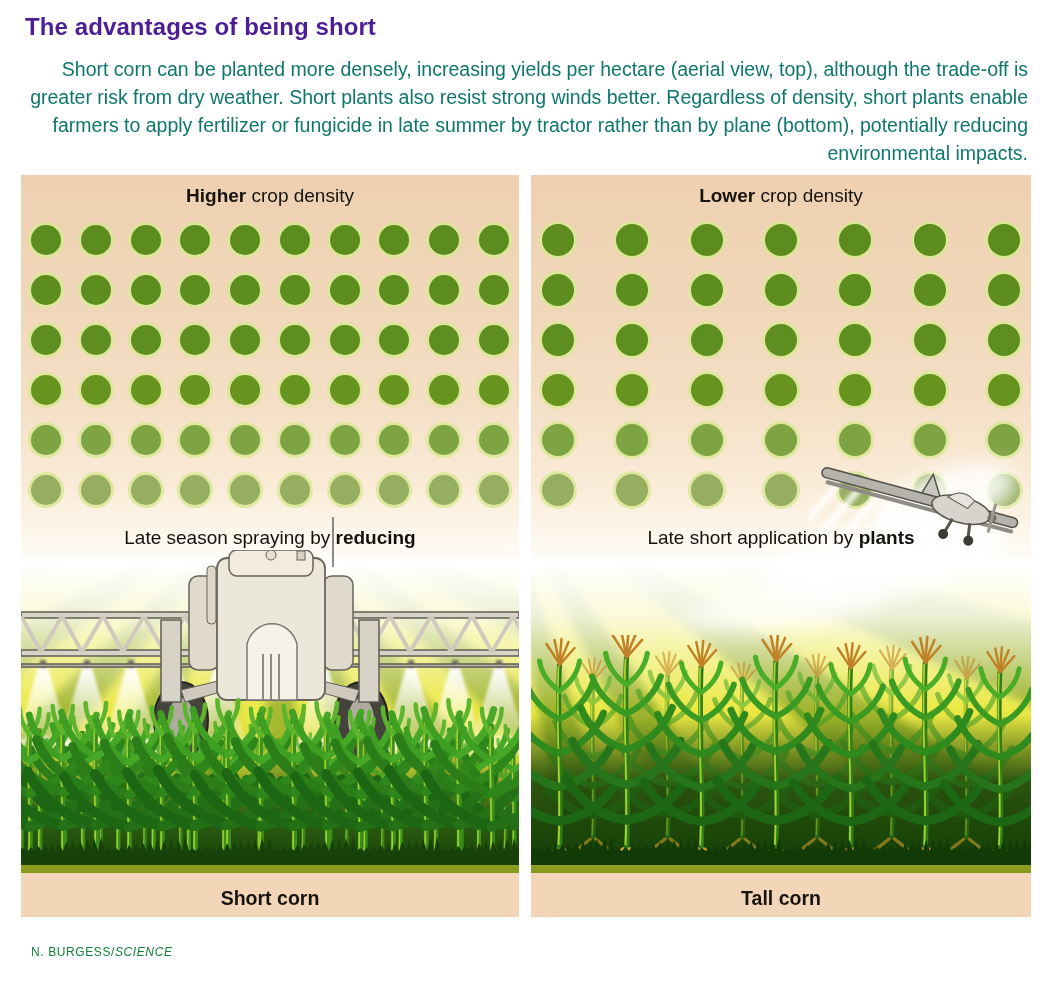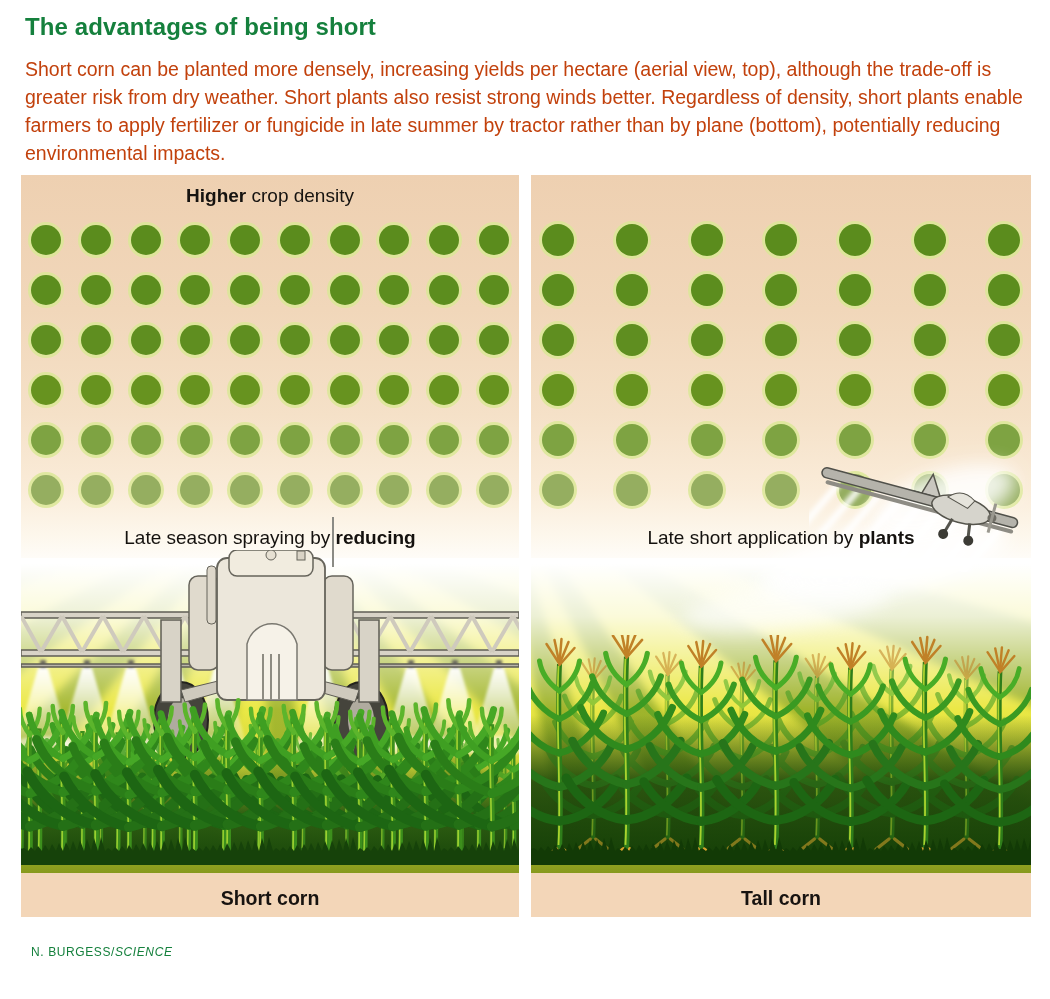--- a/index.html
+++ b/index.html
@@ -1,20 +1,20 @@
 <!DOCTYPE html>
 <html><head>
 <meta charset="utf-8">
 <style>
   html,body{margin:0;padding:0;background:#fff;}
   body{font-family:"Liberation Sans","DejaVu Sans",sans-serif;color:#222;width:1050px;}
   .page{padding:13px 19px 10px 25px;}
 
-  h1.title{font-size:24px;line-height:27px;margin:0 0 15px 0;color:#15803d;font-weight:700;letter-spacing:.1px;}
-  p.intro{font-size:19.5px;line-height:28px;margin:0 0 8px 0;color:#c2410c;width:1003px;}
+  h1.title{font-size:24px;line-height:27px;margin:0 0 15px 0;color:#4c1d95;font-weight:700;letter-spacing:.1px;}
+  p.intro{font-size:19.5px;line-height:28px;margin:0 0 8px 0;color:#0f766e;width:1003px;text-align:right;}
 
   
   .figure{position:relative;width:1010px;height:750px;margin-left:-4px;display:flex;align-items:flex-end;}
   .panel{position:relative;overflow:hidden;height:750px;
     background:linear-gradient(180deg,#eed0b1 0%,#f1d7ba 18%,#f5e1c8 32%,#faecd9 42%,#fdf7ec 48%,#ffffff 53%,#ffffff 100%);}
   .panel.left{width:498px;}
   .panel.right{width:500px;}
   .divider{width:12px;background:#fff;position:relative;z-index:7;}
   .divider::after{content:"";position:absolute;left:5px;top:0;bottom:0;width:2px;
     background:repeating-linear-gradient(to bottom,#b7b0a4 0 2px,transparent 2px 7px);}
@@ -339,20 +339,21 @@
         </svg>
 
       <div class="caption-band">
           <span>Short corn</span>
         </div>
     </section>
 
     <div class="divider"></div>
 
     <section class="panel right">
+      <div class="density-label"><b>Lower</b><span> crop density</span></div>
 
       <div class="dots" id="dotsRight">
           <div class="dot-row">
             <div class="dot" style="background: rgb(91, 140, 29); box-shadow: rgba(219, 231, 150, 0.85) 0px 0px 0px 3px;"></div>
             <div class="dot" style="background: rgb(91, 140, 29); box-shadow: rgba(219, 231, 150, 0.85) 0px 0px 0px 3px;"></div>
             <div class="dot" style="background: rgb(91, 140, 29); box-shadow: rgba(219, 231, 150, 0.85) 0px 0px 0px 3px;"></div>
             <div class="dot" style="background: rgb(91, 140, 29); box-shadow: rgba(219, 231, 150, 0.85) 0px 0px 0px 3px;"></div>
             <div class="dot" style="background: rgb(91, 140, 29); box-shadow: rgba(219, 231, 150, 0.85) 0px 0px 0px 3px;"></div>
             <div class="dot" style="background: rgb(91, 140, 29); box-shadow: rgba(219, 231, 150, 0.85) 0px 0px 0px 3px;"></div>
             <div class="dot" style="background: rgb(91, 140, 29); box-shadow: rgba(219, 231, 150, 0.85) 0px 0px 0px 3px;"></div>

